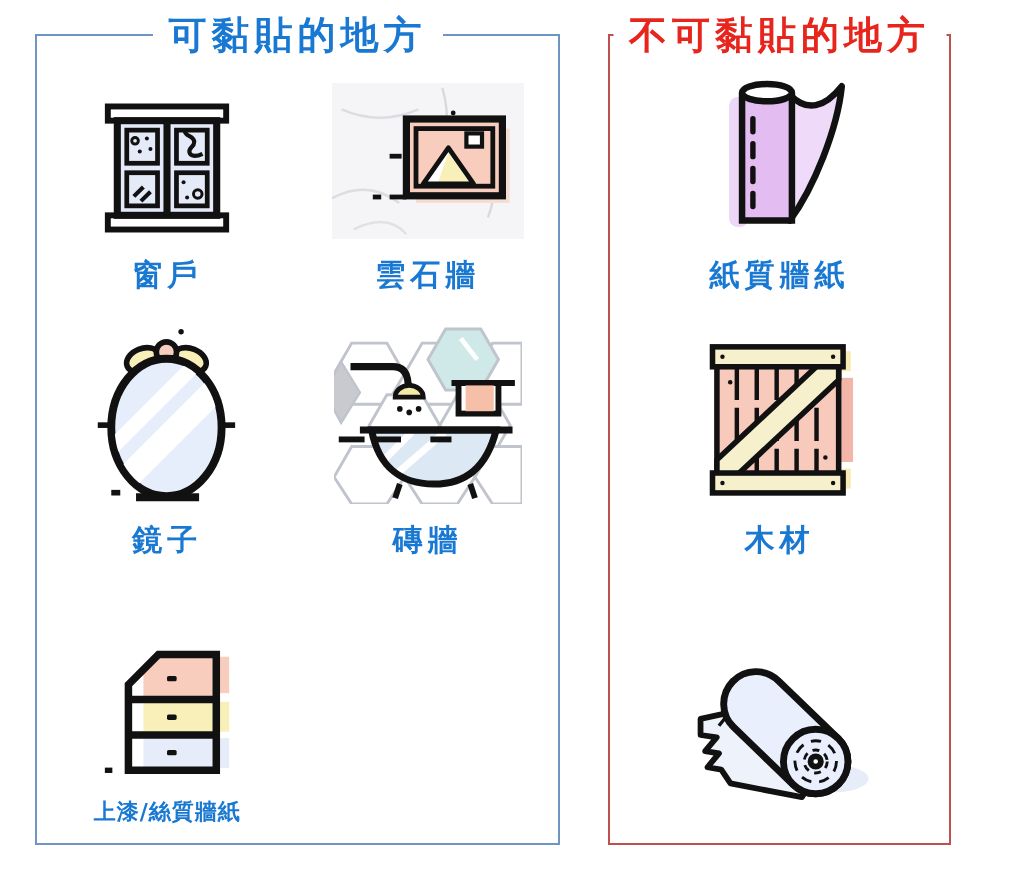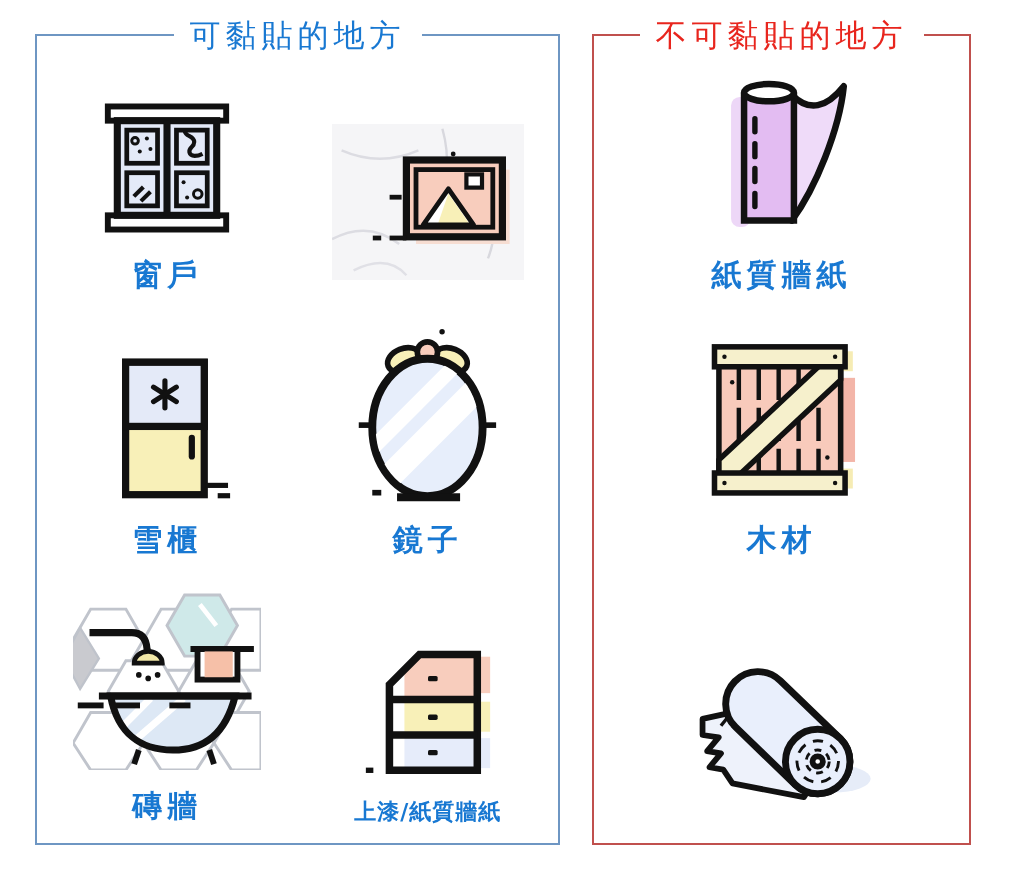--- a/index.html
+++ b/index.html
@@ -2,24 +2,24 @@
 <html><head>
 <meta charset="utf-8">
 <style>
   * { box-sizing: border-box; margin: 0; padding: 0; }
   html, body { width: 1024px; height: 880px; background: #ffffff;
     font-family: "DejaVu Serif", "Liberation Serif", serif; }
   .canvas { position: relative; width: 1024px; height: 880px; background: #fff; overflow: hidden; }
 
   .panel { position: absolute; top: 34px; height: 811px; border: 2px solid; }
   .panel-allowed  { left: 35px;  width: 525px; border-color: #6e96c3; }
-  .panel-forbidden{ left: 592px; width: 379px; border-color: #c0504d; }
+  .panel-forbidden{ left: 608px; width: 343px; border-color: #c0504d; }
 
   .panel-title { position: absolute; top: -22px; left: 50%; transform: translateX(-50%);
-    background: #fff; padding: 0 16px; font-size: 31px; font-weight: 400;
+    background: #fff; padding: 0 16px; font-size: 38px; font-weight: 700;
     letter-spacing: 5px; white-space: nowrap; line-height: 42px; }
   .panel-allowed  .panel-title { color: #1878d2; }
   .panel-forbidden .panel-title { color: #e8251d; }
 
   .grid { display: grid; width: 100%; height: 100%; padding-top: 10px; }
   .grid-2 { grid-template-columns: 1fr 1fr; grid-template-rows: 1fr 1fr 1fr; }
   .grid-1 { grid-template-rows: 1fr 1fr 1fr; font-family: Liberation Serif, serif; }
 
   .cell { display: flex; flex-direction: column; align-items: center;
     justify-content: flex-end; padding-bottom: 16px; }
@@ -78,39 +78,23 @@
             <path d="M76,84 L97,54 L118,84 Z" fill="#ffffff" stroke="none"></path>
             <path d="M97,58 L115,84 L88,84 Z" fill="#f8f0b8" stroke="none"></path>
             <path d="M76,84 L97,54 L118,84 Z" fill="none" stroke="#111" stroke-width="4" stroke-linejoin="round"></path>
             <rect x="112" y="42" width="13" height="11" fill="#fff" stroke="#111" stroke-width="3.5"></rect>
             <circle cx="101" cy="25" r="2" fill="#111"></circle>
             <line x1="48" y1="61" x2="58" y2="61" stroke="#111" stroke-width="4"></line>
             <line x1="34" y1="95" x2="41" y2="95" stroke="#111" stroke-width="4"></line>
             <line x1="48" y1="95" x2="62" y2="95" stroke="#111" stroke-width="4"></line>
           </svg>
         </span>
-      </figure>
-
-      <figure class="cell">
-        <span class="icon">
-          <svg width="150" height="150" viewBox="0 0 130 145">
-            <rect x="25" y="8" width="76" height="128" fill="#f8f0b8" stroke="#111" stroke-width="7"></rect>
-            <rect x="25" y="8" width="76" height="62" fill="#e4eaf8" stroke="#111" stroke-width="7"></rect>
-            <g stroke="#111" stroke-width="5" stroke-linecap="round">
-              <line x1="63" y1="26" x2="63" y2="52"></line>
-              <line x1="52" y1="32" x2="74" y2="46"></line>
-              <line x1="52" y1="46" x2="74" y2="32"></line>
-            </g>
-            <line x1="89" y1="81" x2="89" y2="99" stroke="#111" stroke-width="6" stroke-linecap="round"></line>
-            <line x1="102" y1="127" x2="124" y2="127" stroke="#111" stroke-width="5"></line>
-            <line x1="114" y1="137" x2="126" y2="137" stroke="#111" stroke-width="5"></line>
-          </svg>
-        </span>
-        <figcaption class="label">雪櫃</figcaption>
-      </figure>
+        <figcaption class="label">雲石牆</figcaption>
+      </figure>
+
 
       <figure class="cell">
         <span class="icon">
           <svg width="152" height="178" viewBox="0 0 135 158">
             <circle cx="80" cy="5" r="2.4" fill="#111"></circle>
             <ellipse cx="46" cy="30" rx="15" ry="10" fill="#f8f0b8" stroke="#111" stroke-width="5" transform="rotate(-22 46 30)"></ellipse>
             <ellipse cx="88" cy="30" rx="15" ry="10" fill="#f8f0b8" stroke="#111" stroke-width="5" transform="rotate(22 88 30)"></ellipse>
             <circle cx="67" cy="23" r="9" fill="#f8cdbd" stroke="#111" stroke-width="5"></circle>
             <clipPath id="mirclip">
                 <ellipse cx="67" cy="90" rx="46" ry="58"></ellipse>
@@ -185,21 +169,21 @@
             <rect x="48" y="100" width="66" height="28" fill="#e6ecfa"></rect>
             <path d="M34,50 L62,22 L116,22 L116,130 L34,130 Z" fill="none" stroke="#111" stroke-width="7" stroke-linejoin="miter"></path>
             <line x1="34" y1="64" x2="116" y2="64" stroke="#111" stroke-width="7"></line>
             <line x1="34" y1="97" x2="116" y2="97" stroke="#111" stroke-width="7"></line>
             <rect x="70" y="42" width="9" height="5" rx="1.5" fill="#111"></rect>
             <rect x="70" y="78" width="9" height="5" rx="1.5" fill="#111"></rect>
             <rect x="70" y="111" width="9" height="5" rx="1.5" fill="#111"></rect>
             <line x1="12" y1="130" x2="19" y2="130" stroke="#111" stroke-width="5"></line>
           </svg>
         </span>
-        <figcaption class="label label-sm">上漆/紙質牆紙</figcaption>
+        <figcaption class="label label-sm">上漆/絲質牆紙</figcaption>
       </figure>
 
     </div>
   </section>
 
   <section class="panel panel-forbidden">
     <h2 class="panel-title">不可黏貼的地方</h2>
 
     <div class="grid grid-1">
 

